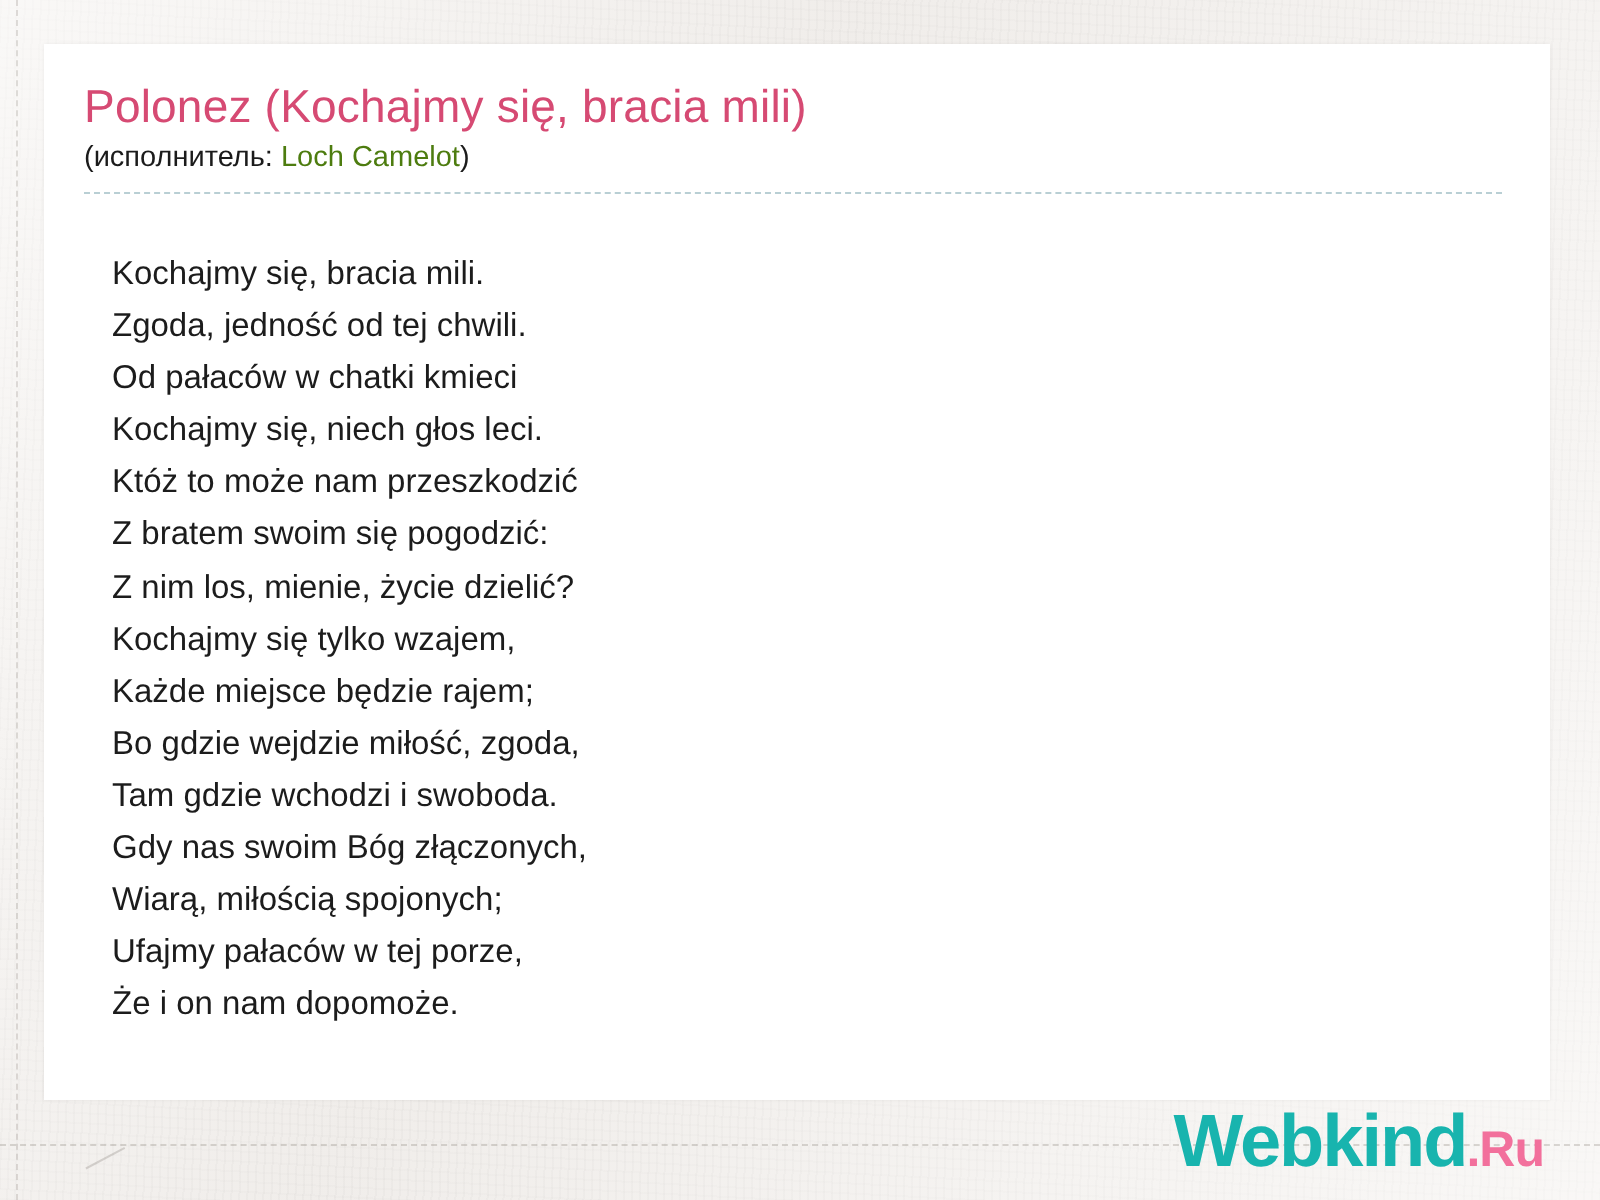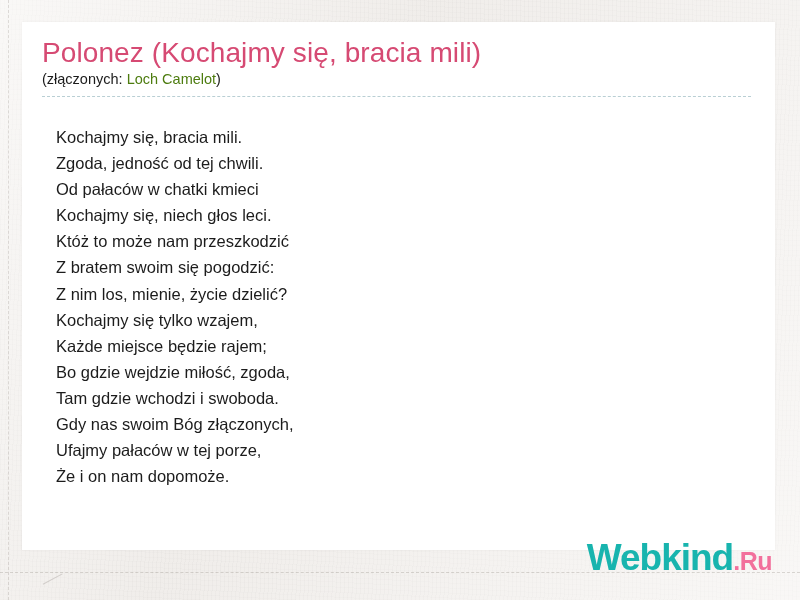--- a/index.html
+++ b/index.html
@@ -61,21 +61,21 @@
     background: #ffffff;
     box-shadow: 0 0 2px rgba(0,0,0,0.06);
   }
 
   .card-inner {
     padding: 18px 24px 0 20px;
   }
 
   .song-title {
     color: #d64a73;
-    font-size: 28px;
+    font-size: 23px;
     font-weight: normal;
     line-height: 26px;
     margin: 0 0 4px 0;
     letter-spacing: 0.1px;
   }
 
   .artist-line {
     font-size: 14.5px;
     color: #1b1b1b;
     line-height: 19px;
@@ -97,21 +97,21 @@
     font-size: 16.5px;
     line-height: 26.1px;
     color: #1c1c1c;
     white-space: pre;
   }
 
   
   .logo {
     position: absolute;
     right: 28px;
-    bottom: 20px;
+    bottom: 6px;
     text-align: right;
     line-height: 1;
     user-select: none;
   }
   .logo-main {
     font-size: 37px;
     font-weight: bold;
     letter-spacing: -1px;
     line-height: 38px;
     white-space: nowrap;
@@ -134,35 +134,36 @@
 <div class="page-bg"></div>
 <div class="bg-dash-v"></div>
 <div class="bg-dash-h"></div>
 <div class="bg-scratch"></div>
 
 <div class="card">
   <div class="card-inner">
 
     <h1 class="song-title">Polonez (Kochajmy się, bracia mili)</h1>
 
-    <div class="artist-line"><span>(złączonych: </span><a class="artist-link" href="#">Loch Camelot</a><span>)</span></div>
+    <div class="artist-line"><span>(исполнитель: </span><a class="artist-link" href="#">Loch Camelot</a><span>)</span></div>
 
     <ul class="lyrics">
       <li>Kochajmy się, bracia mili.</li>
       <li>Zgoda, jedność od tej chwili.</li>
       <li>Od pałaców w chatki kmieci</li>
       <li>Kochajmy się, niech głos leci.</li>
       <li>Któż to może nam przeszkodzić</li>
       <li>Z bratem swoim się pogodzić:</li>
       <li>Z nim los, mienie, życie dzielić?</li>
       <li>Kochajmy się tylko wzajem,</li>
       <li>Każde miejsce będzie rajem;</li>
       <li>Bo gdzie wejdzie miłość, zgoda,</li>
       <li>Tam gdzie wchodzi i swoboda.</li>
       <li>Gdy nas swoim Bóg złączonych,</li>
+      <li>Wiarą, miłością spojonych;</li>
       <li>Ufajmy pałaców w tej porze,</li>
       <li>Że i on nam dopomoże.</li>
     </ul>
 
   </div>
 </div>
 
 <div class="logo">
   <div class="logo-main"><span class="logo-web">Webkind</span><span class="logo-ru">.Ru</span></div>
 </div>

